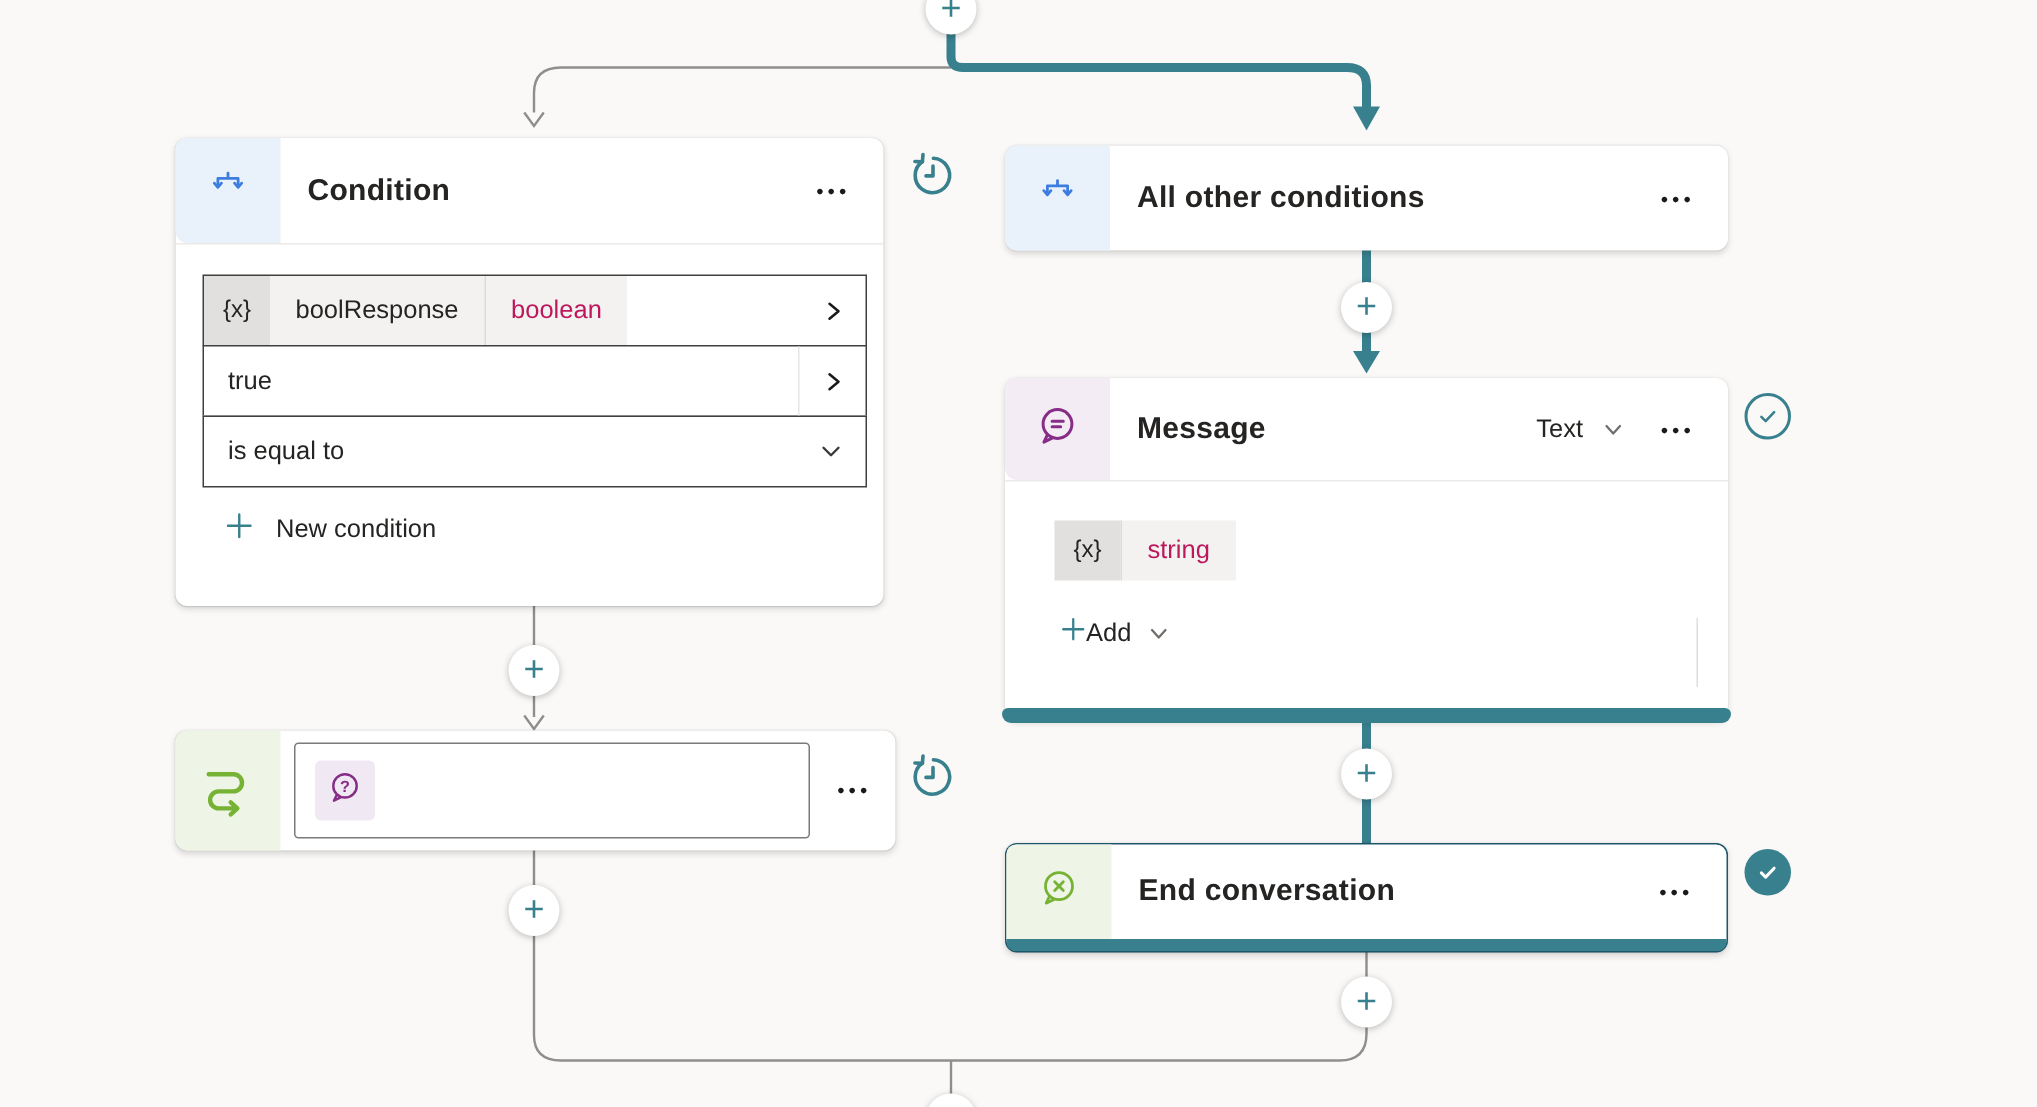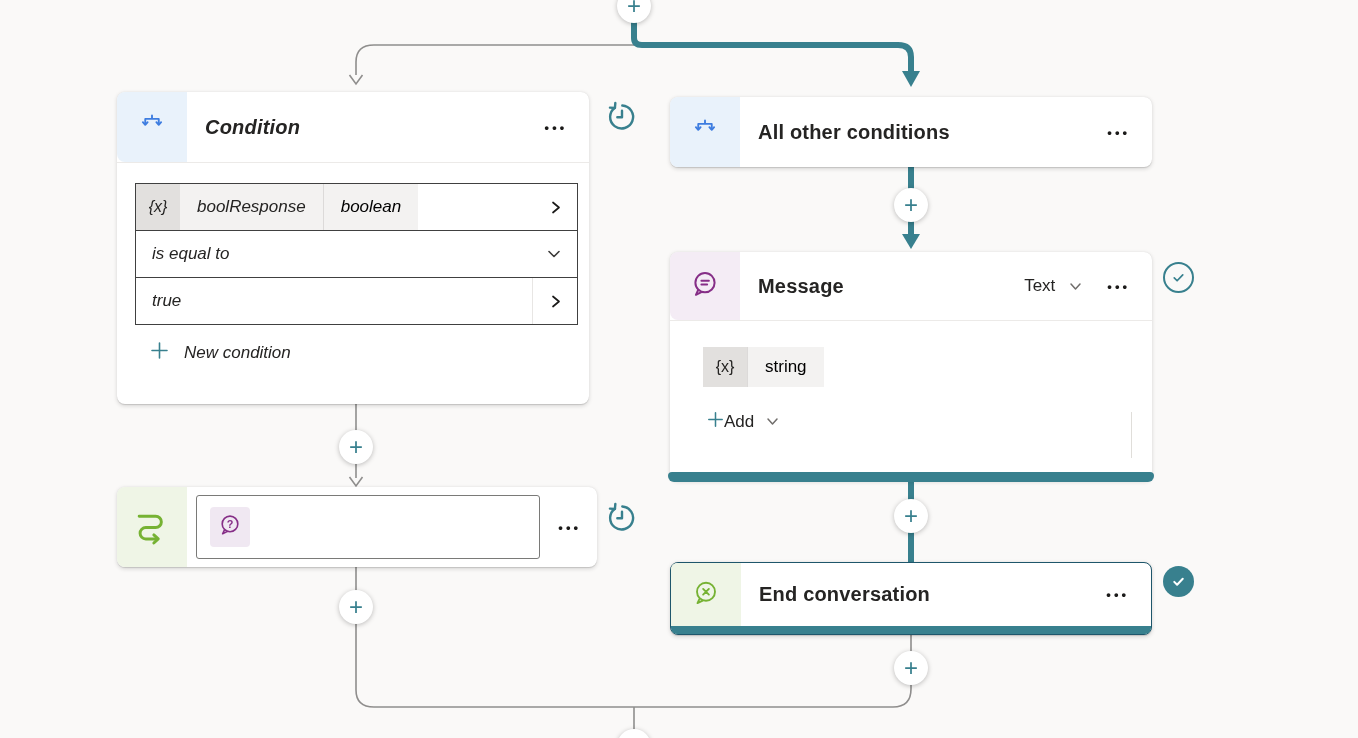--- a/index.html
+++ b/index.html
@@ -30,21 +30,21 @@
 
   
   .cond-body { padding:20px 19px 0 18px; }
   .row { display:flex; align-items:center; width:443px; height:48px;
     box-sizing:border-box; border:1px solid #404040; background:#fff; }
   .row + .row { margin-top:-1px; }
   .var-pill { display:flex; align-self:stretch; }
   .tok { width:44px; flex:none; background:#e2e0de; display:flex; align-items:center;
     justify-content:center; font-size:16px; color:#252423; }
   .cell-name { background:#f3f2f1; display:flex; align-items:center; padding:0 17px; font-size:17px; }
-  .cell-type { background:#f3f2f1; color:#000000; display:flex; align-items:center;
+  .cell-type { background:#f3f2f1; color:#be185d; display:flex; align-items:center;
     padding:0 17px; font-size:17px; border-left:1px solid #dcdad9; }
   .chev-right-end { margin-left:auto; margin-right:13px; display:flex; }
   .op-label { padding-left:16px; font-size:17px; }
   .chev-down-end { margin-left:auto; margin-right:14px; display:flex; }
   .val-label { padding-left:16px; font-size:17px; }
   .nav-cell { margin-left:auto; align-self:stretch; width:44px; flex:none;
     border-left:1px solid #e8e6e4; display:flex; align-items:center; justify-content:center; cursor:pointer; }
   .new-cond { display:flex; align-items:center; gap:15px; margin:16px 0 0 15px;
     font-size:17px; cursor:pointer; }
 
@@ -100,21 +100,21 @@
     <path class="arrow-gray" d="M349.5 477 L356 486 L362.5 477"></path>
     <path class="conn-gray" d="M356 566 V690 Q356 707 374 707 H893 Q911 707 911 689 V634"></path>
     <path class="conn-gray" d="M634 707 V732"></path>
     <path class="conn-teal" d="M634 14 V38 Q634 45 642 45 H898 Q911 45 911 57 V72"></path>
     <polygon class="arrow-teal" points="902,71 920,71 911,87"></polygon>
     <path class="conn-teal" d="M911 160 V235"></path>
     <polygon class="arrow-teal" points="902,234 920,234 911,249"></polygon>
     <path class="conn-teal" d="M911 478 V563"></path>
   </svg>
 
-  <div class="card" style="left:117px; top:92px; width:472px; height:312px;font-style:italic;">
+  <div class="card" style="left:117px; top:92px; width:472px; height:312px;">
     <div class="node-header hdr-divider">
       <div class="icon-cell bg-blue">
         <span class="c-blue">
           <svg width="30" height="30" viewBox="0 0 24 24" fill="none" stroke="currentColor" stroke-width="1.5" stroke-linecap="round" stroke-linejoin="round">
             <path d="M12 4.3 V7.1 M6.6 7.1 H17.4 M6.6 7.4 V11.3 M17.4 7.4 V11.3"></path>
             <path d="M4.7 9.7 L6.6 11.9 L8.5 9.7 M15.5 9.7 L17.4 11.9 L19.3 9.7"></path>
           </svg>
         </span>
       </div>
       <span class="title">Condition</span>
@@ -127,32 +127,32 @@
           <span class="cell-name">boolResponse</span>
           <span class="cell-type">boolean</span>
         </span>
         <span class="chev-right-end">
           <svg width="17" height="17" viewBox="0 0 17 17" fill="none" stroke="#1b1a19" stroke-width="1.7" stroke-linecap="round" stroke-linejoin="round">
               <path d="M6 3.5 L12 8.5 L6 13.5"></path>
             </svg>
         </span>
       </div>
       <div class="row">
+        <span class="val-label">true</span>
+        <span class="nav-cell">
+          <svg width="17" height="17" viewBox="0 0 17 17" fill="none" stroke="#1b1a19" stroke-width="1.7" stroke-linecap="round" stroke-linejoin="round">
+              <path d="M6 3.5 L12 8.5 L6 13.5"></path>
+            </svg>
+        </span>
+      </div>
+      <div class="row">
         <span class="op-label">is equal to</span>
         <span class="chev-down-end">
           <svg width="18" height="18" viewBox="0 0 18 18" fill="none" stroke="#3b3a39" stroke-width="1.6" stroke-linecap="round" stroke-linejoin="round">
               <path d="M4 6.5 L9 11.5 L14 6.5"></path>
-            </svg>
-        </span>
-      </div>
-      <div class="row">
-        <span class="val-label">true</span>
-        <span class="nav-cell">
-          <svg width="17" height="17" viewBox="0 0 17 17" fill="none" stroke="#1b1a19" stroke-width="1.7" stroke-linecap="round" stroke-linejoin="round">
-              <path d="M6 3.5 L12 8.5 L6 13.5"></path>
             </svg>
         </span>
       </div>
       <div class="new-cond">
         <span class="c-accent">
           <svg width="19" height="19" viewBox="0 0 19 19" fill="none" stroke="currentColor" stroke-width="1.6" stroke-linecap="round">
               <path d="M9.5 2 V17 M2 9.5 H17"></path>
             </svg>
         </span>
         <span>New condition</span>

